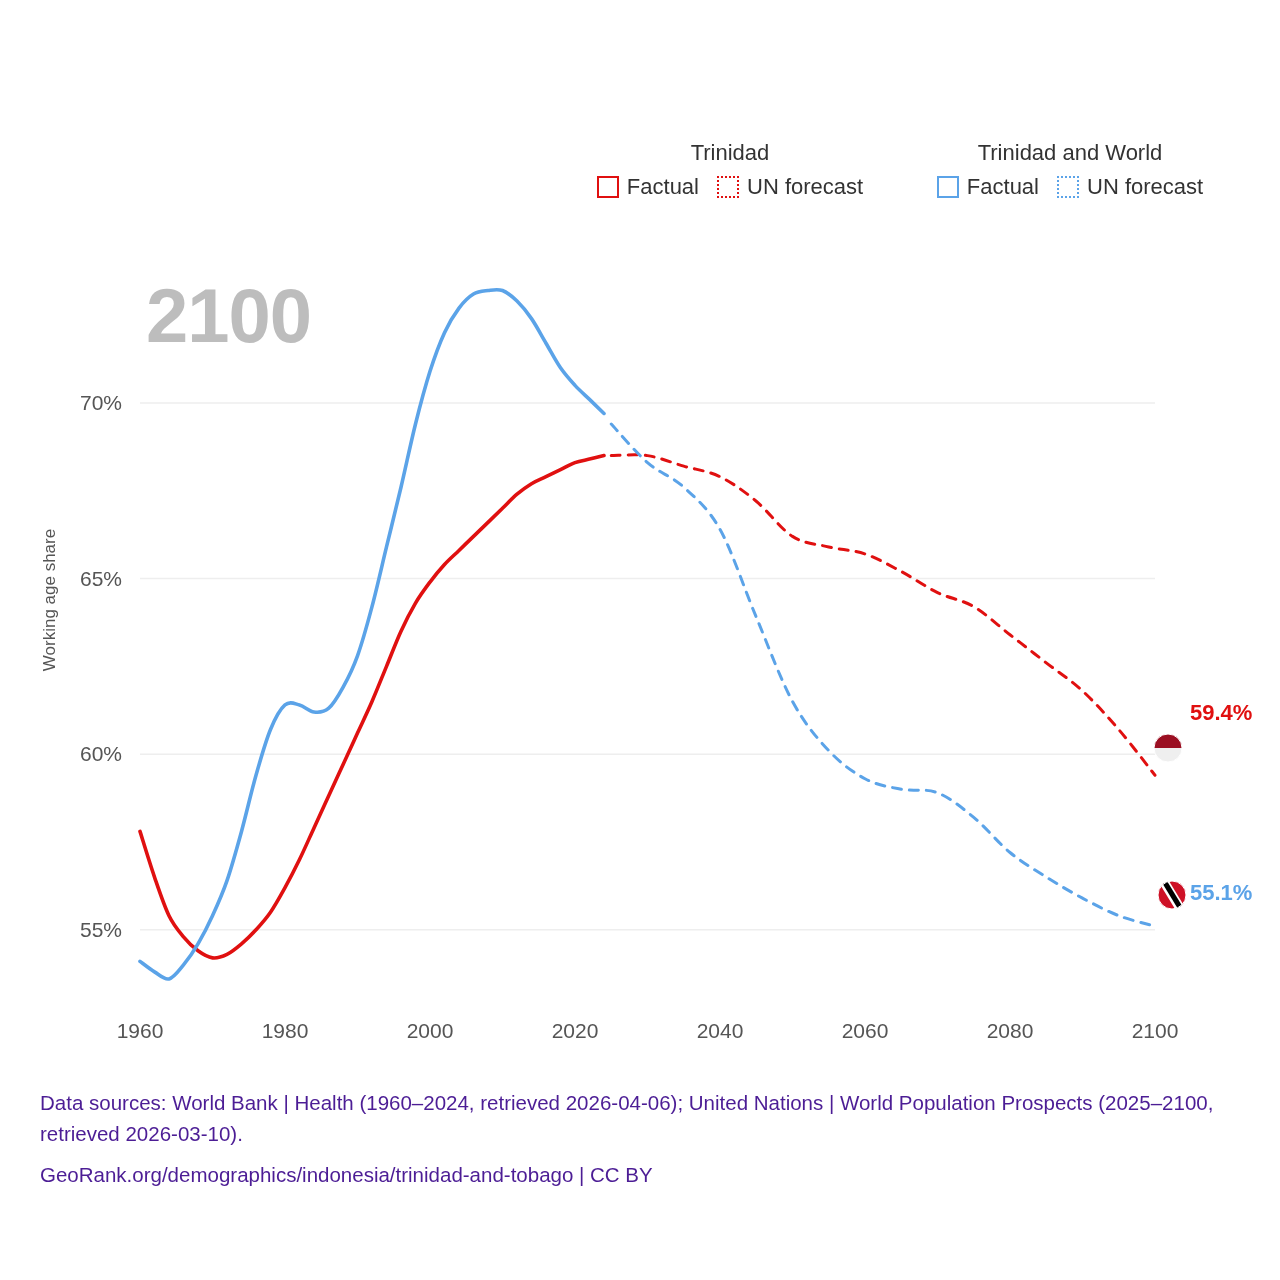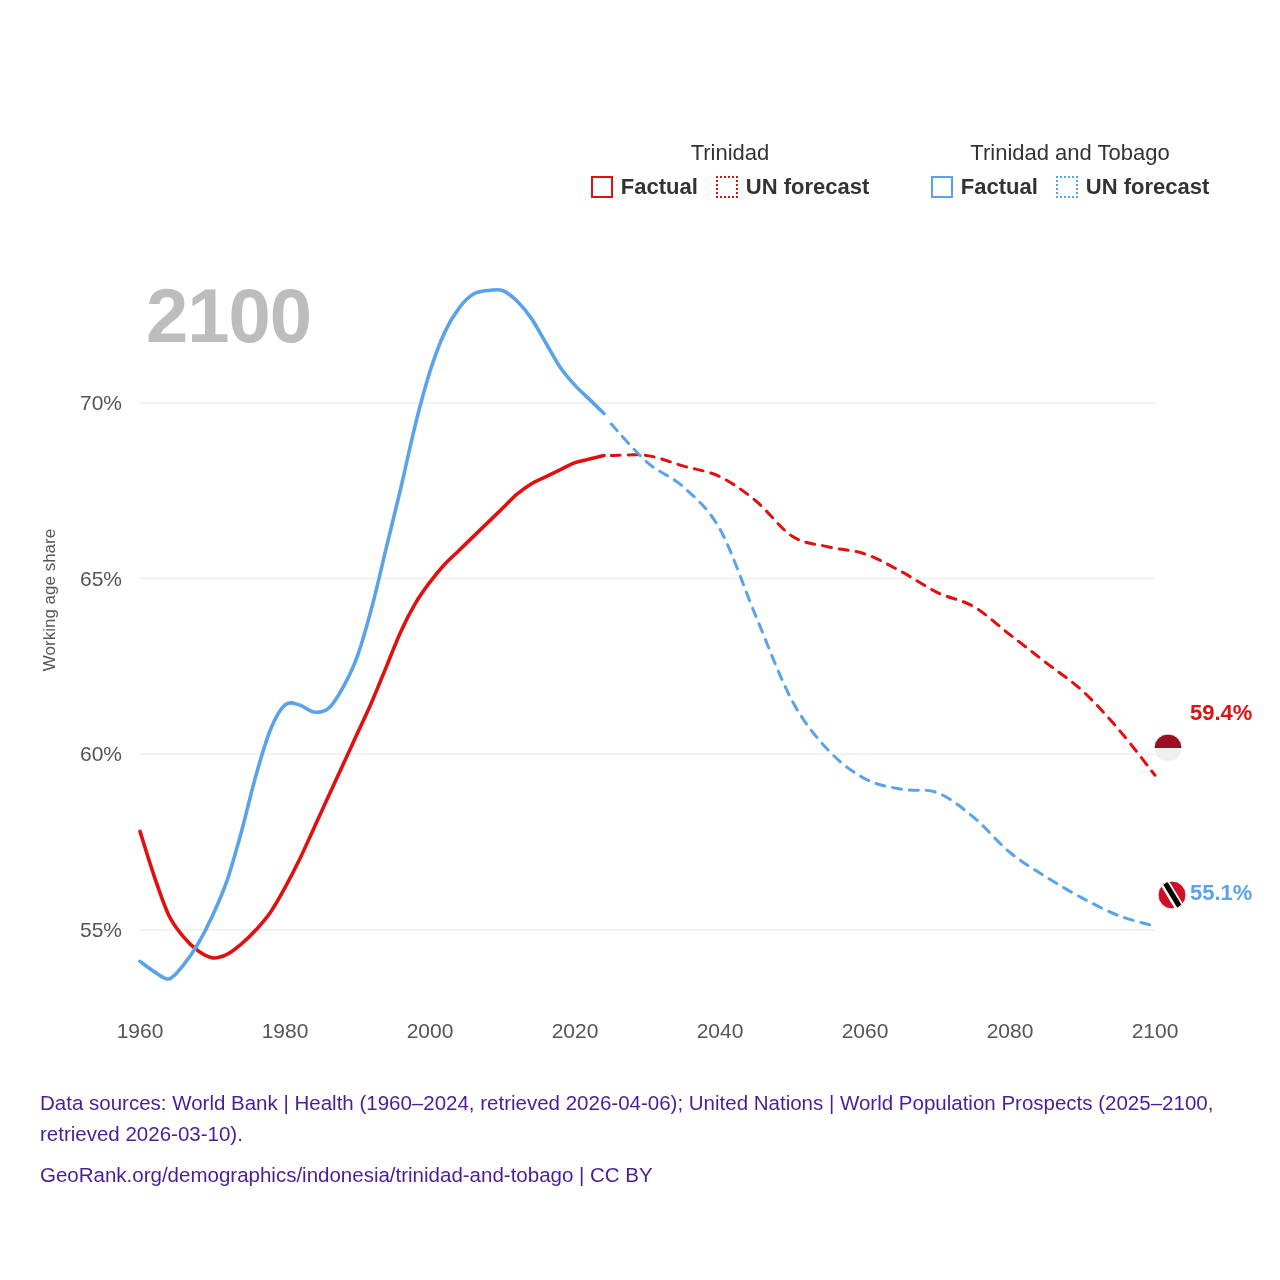--- a/index.html
+++ b/index.html
@@ -45,21 +45,20 @@
     width: 340px;
     text-align: center;
   }
   .legend-name-2 {
     width: 340px;
     text-align: center;
   }
   .legend-row-items {
     display: flex;
     margin-top: 8px;
-    font-weight: bold;
   }
   .legend-group {
     width: 340px;
     display: flex;
     justify-content: center;
     gap: 18px;
   }
   .legend-item {
     display: flex;
     align-items: center;
@@ -139,21 +138,21 @@
 </style>
 </head>
 <body>
 
 <div class="page">
 
 
   <div class="legend">
     <div class="legend-row-names">
       <div class="legend-name-1">Trinidad</div>
-      <div class="legend-name-2">Trinidad and Tobago</div>
+      <div class="legend-name-2">Trinidad and World</div>
     </div>
     <div class="legend-row-items">
       <div class="legend-group">
         <div class="legend-item">
           <span class="swatch sw-red-solid"></span>
           <span>Factual</span>
         </div>
         <div class="legend-item">
           <span class="swatch sw-red-dash"></span>
           <span>UN forecast</span>

